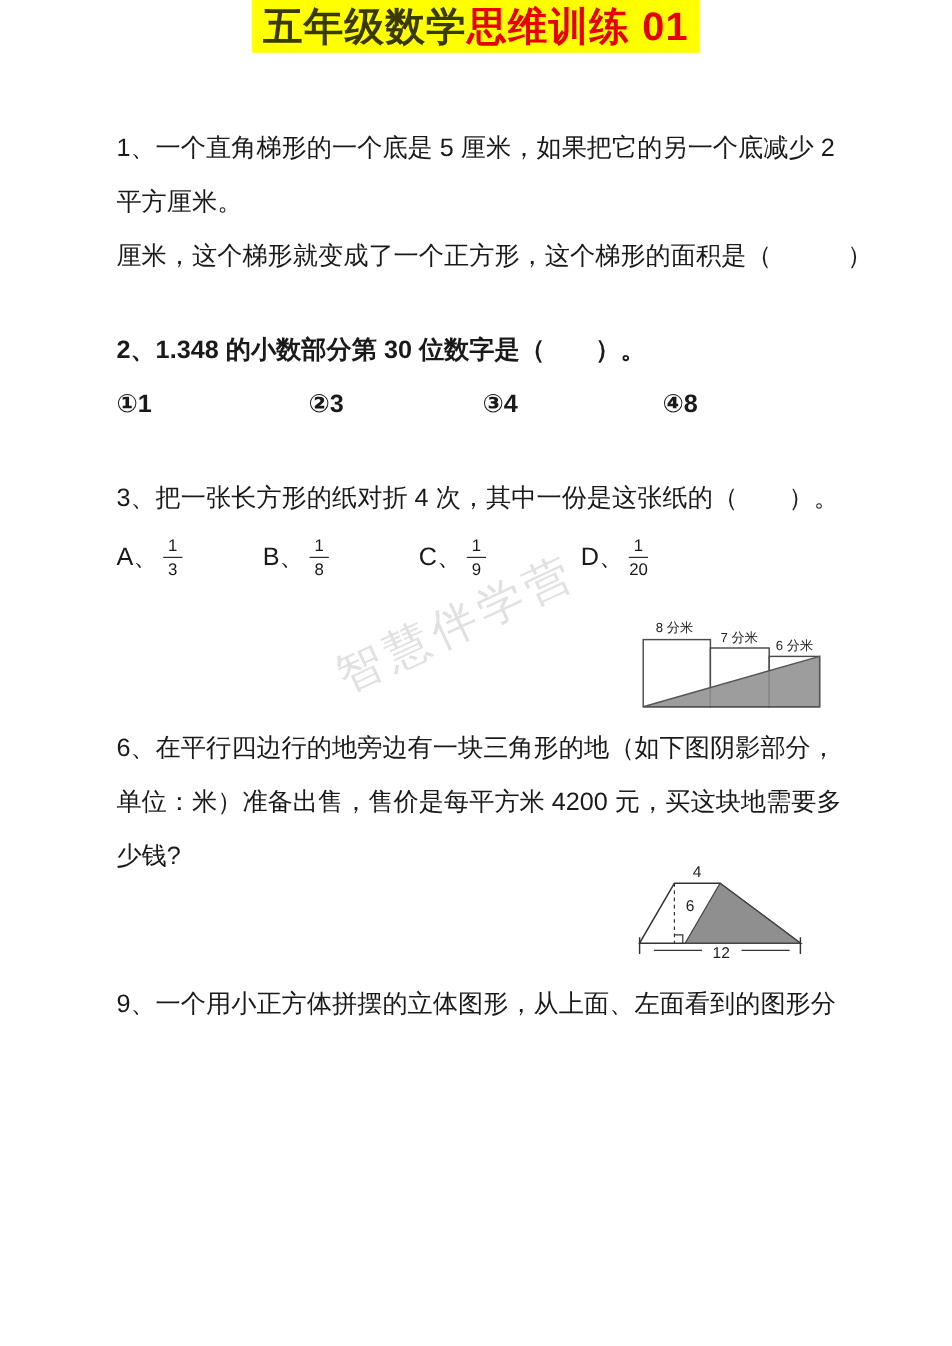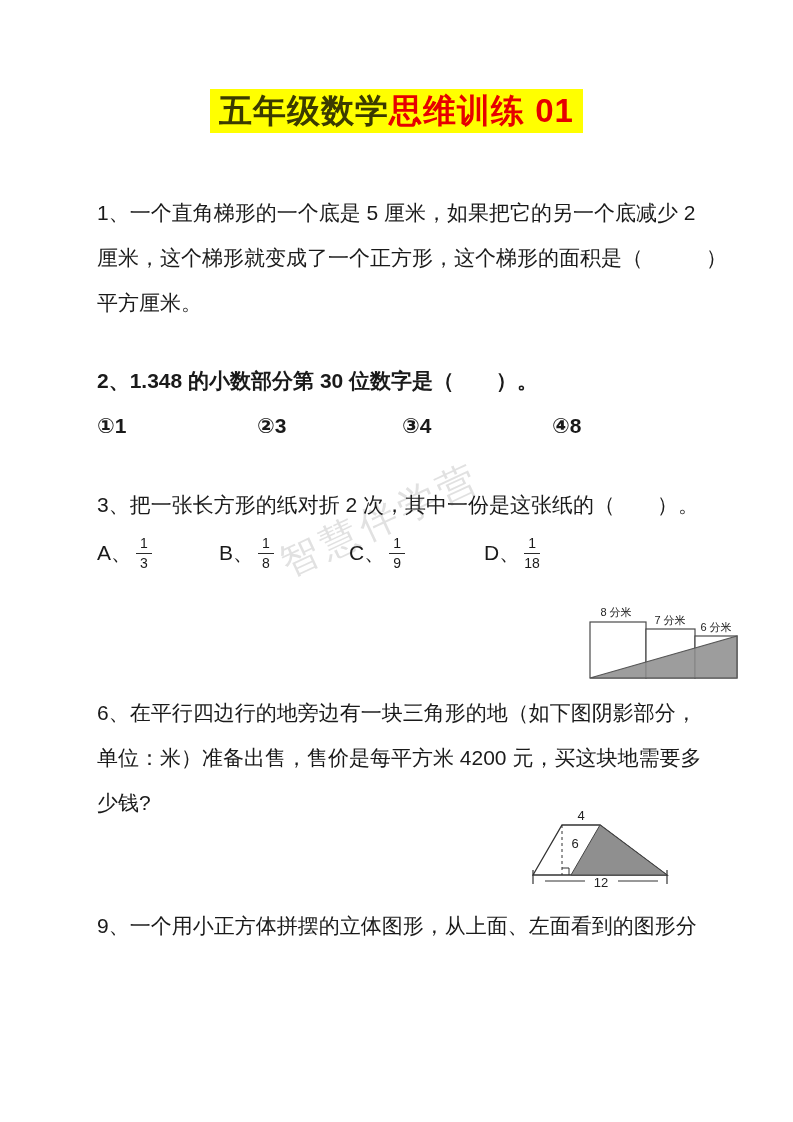--- a/index.html
+++ b/index.html
@@ -15,30 +15,30 @@
 
   .watermark {
     position:absolute; left:283px; top:540px;
     font-size:38px; letter-spacing:5px; color:#c9c9c9; opacity:.55;
     transform:rotate(-25deg); transform-origin:left center;
     white-space:nowrap; z-index:0; pointer-events:none;
   }
 
   .content-layer { position:relative; z-index:1; }
 
-  .title-row { padding-top:89px; text-align:center; }
+  .title-row { text-align:center; }
   .title {
     display:inline-block; background:#ffff00;
     font-size:33px; font-weight:bold; line-height:40px;
     padding:2px 9px; letter-spacing:1px; white-space:pre;
   }
   .t-dark { color:#3a3a00; }
   .t-red  { color:#e60000; }
 
-  .content { padding:0 38px 0 97px; font-size:21px; }
+  .content { padding:0 92px 0 97px; font-size:21px; }
   .line { display:block; white-space:pre; line-height:45px; height:45px; }
 
   .q1 { margin-top:57px; }
   .q2 { margin-top:33px;font-weight:bold; }
   .q3 { margin-top:34px; }
   .q4 { margin-top:20px; }
   .q5 { margin-top:5px; }
   .q6 { margin-top:8px; }
 
   .opt-row { display:flex; line-height:45px; height:45px; }
@@ -69,36 +69,36 @@
   <div class="content-layer">
 
     <div class="title-row">
       <h1 class="title"><span class="t-dark">五年级数学</span><span class="t-red">思维训练 01</span></h1>
     </div>
 
     <div class="content">
 
       <section class="q1">
         <span class="line">1、一个直角梯形的一个底是 5 厘米，如果把它的另一个底减少 2</span>
+        <span class="line">平方厘米。</span>
         <span class="line">厘米，这个梯形就变成了一个正方形，这个梯形的面积是（　　　）</span>
-        <span class="line">平方厘米。</span>
       </section>
 
       <section class="q2">
         <span class="line">2、1.348 的小数部分第 30 位数字是（　　）。</span>
         <div class="opt-row">
           <span class="o1">①1</span>
           <span class="o2">②3</span>
           <span class="o3">③4</span>
           <span class="o4">④8</span>
         </div>
       </section>
 
       <section class="q3">
-        <span class="line">3、把一张长方形的纸对折 2 次，其中一份是这张纸的（　　）。</span>
+        <span class="line">3、把一张长方形的纸对折 4 次，其中一份是这张纸的（　　）。</span>
         <div class="frac-row">
           <span class="frac-opt f1">
             <span>A、</span>
             <span class="frac">
               <span class="num">1</span>
               <span class="den">3</span>
             </span>
           </span>
           <span class="frac-opt f2">
             <span>B、</span>
@@ -111,21 +111,21 @@
             <span>C、</span>
             <span class="frac">
               <span class="num">1</span>
               <span class="den">9</span>
             </span>
           </span>
           <span class="frac-opt f4">
             <span>D、</span>
             <span class="frac">
               <span class="num">1</span>
-              <span class="den">18</span>
+              <span class="den">20</span>
             </span>
           </span>
         </div>
       </section>
 
       <section class="q4">
         <div class="fig4-wrap">
           <svg width="168" height="84" viewBox="0 0 168 84">
             <rect x="3" y="23" width="56" height="56" fill="#ffffff" stroke="#4a4a4a" stroke-width="1.2"></rect>
             <rect x="59" y="30" width="49" height="49" fill="#ffffff" stroke="#4a4a4a" stroke-width="1.2"></rect>

